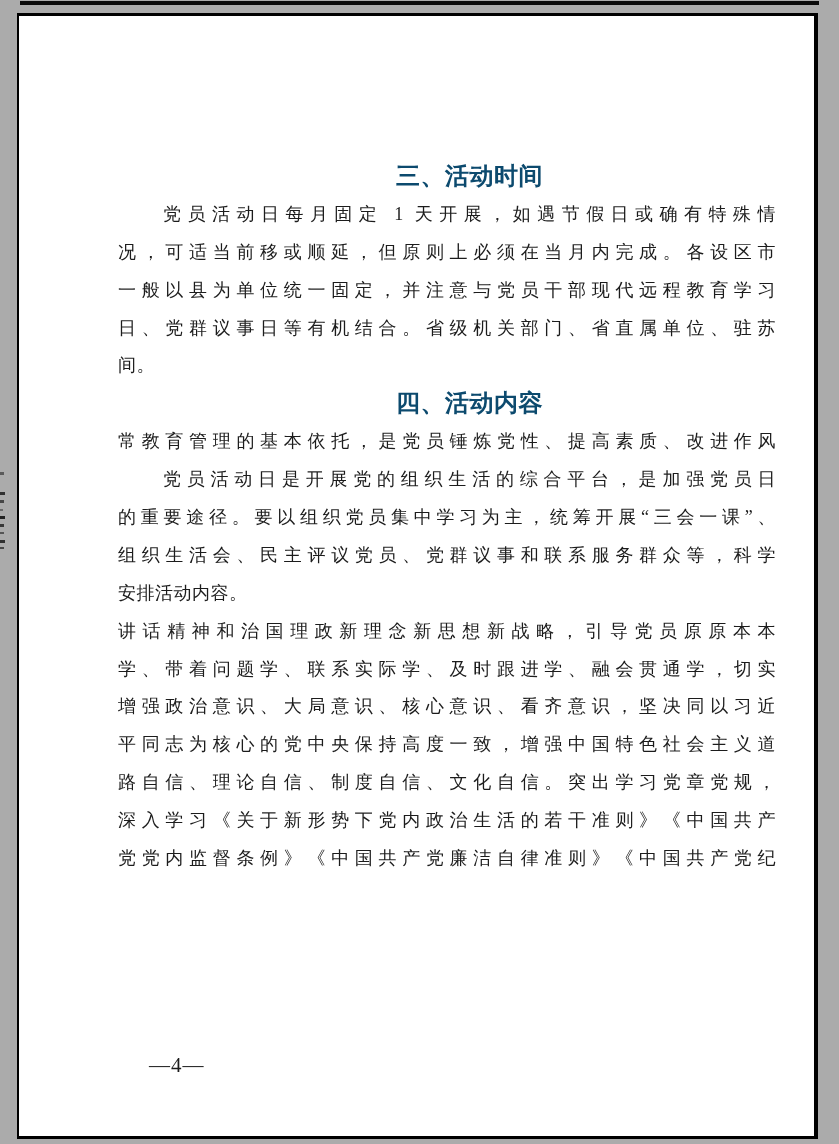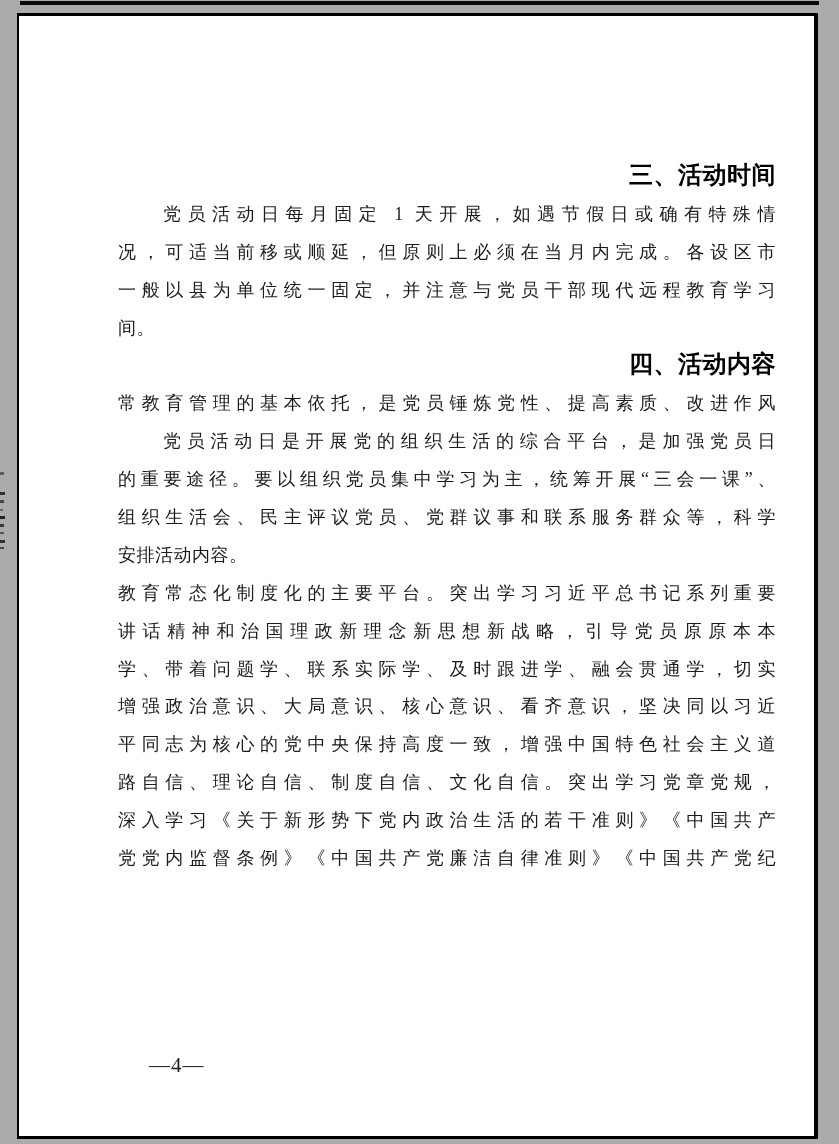--- a/index.html
+++ b/index.html
@@ -69,25 +69,25 @@
     padding-left: 45px;
     text-align: justify;
     text-align-last: justify;
     white-space: normal;
   }
   .line.last {
     text-align: left;
   }
   .line.heading {
     padding-left: 45px;
-    font-family: Liberation Mono, monospace;
+    font-family: Liberation Serif, serif;
     font-weight: bold;
     font-size: 24px;
-    color: #000000;
-    text-align: right;
+    color: #0c4a6e;
+    text-align: center;
   }
   .page-number {
     position: absolute;
     left: 149px;
     top: 1052px;
     font-size: 21px;
     line-height: 26px;
     letter-spacing: 1px;
     color: #1c1c1c;
     font-family: "Liberation Serif", "DejaVu Serif", serif;
@@ -109,28 +109,28 @@
 <div class="artifact" style="top:532px;width:4px;height:2px;background:#555555"></div>
 <div class="artifact" style="top:540px;width:5px;height:3px;background:#303030"></div>
 <div class="artifact" style="top:547px;width:4px;height:2px;background:#484848"></div>
 
 <div class="text-column">
 
 <div class="line heading">三、活动时间</div>
     <div class="line first">党员活动日每月固定 1 天开展，如遇节假日或确有特殊情</div>
     <div class="line full">况，可适当前移或顺延，但原则上必须在当月内完成。各设区市</div>
     <div class="line full">一般以县为单位统一固定，并注意与党员干部现代远程教育学习</div>
+    <div class="line full">日、党群议事日等有机结合。省级机关部门、省直属单位、驻苏</div>
     <div class="line last">间。</div>
     <div class="line heading">四、活动内容</div>
     <div class="line full">常教育管理的基本依托，是党员锤炼党性、提高素质、改进作风</div>
     <div class="line first">党员活动日是开展党的组织生活的综合平台，是加强党员日</div>
     <div class="line full">的重要途径。要以组织党员集中学习为主，统筹开展“三会一课”、</div>
     <div class="line full">组织生活会、民主评议党员、党群议事和联系服务群众等，科学</div>
     <div class="line last">安排活动内容。</div>
-    <div class="line full">教育常态化制度化的主要平台。突出学习习近平总书记系列重要</div>
     <div class="line full">讲话精神和治国理政新理念新思想新战略，引导党员原原本本</div>
     <div class="line full">学、带着问题学、联系实际学、及时跟进学、融会贯通学，切实</div>
     <div class="line full">增强政治意识、大局意识、核心意识、看齐意识，坚决同以习近</div>
     <div class="line full">平同志为核心的党中央保持高度一致，增强中国特色社会主义道</div>
     <div class="line full">路自信、理论自信、制度自信、文化自信。突出学习党章党规，</div>
     <div class="line full">深入学习《关于新形势下党内政治生活的若干准则》《中国共产</div>
     <div class="line full">党党内监督条例》《中国共产党廉洁自律准则》《中国共产党纪</div>
   </div>
 
 <div class="page-number">—4—</div>

